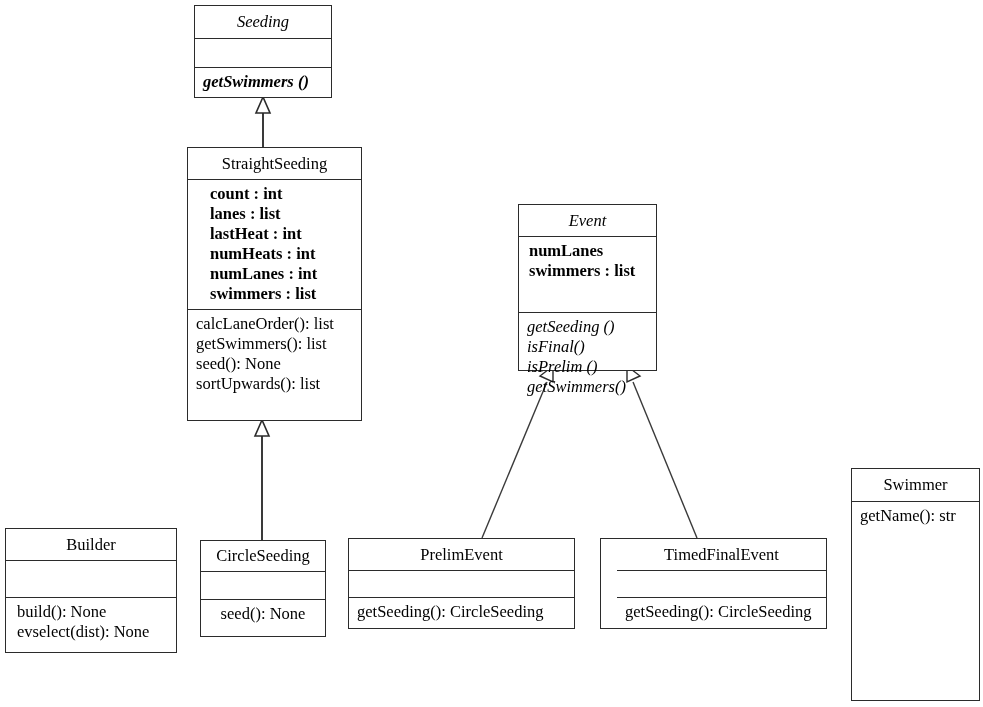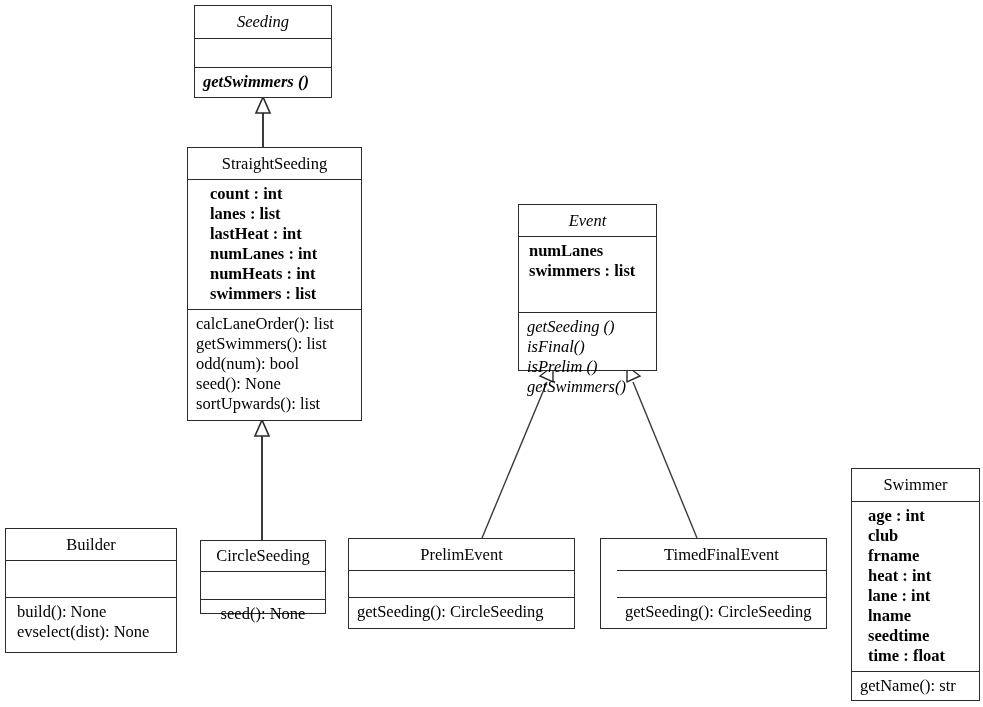--- a/index.html
+++ b/index.html
@@ -125,28 +125,27 @@
   </div>
 
   <div class="uml-class" style="left:175px; top:147px; width:175px; height:274px;margin-left:12px;">
     <div class="uml-compartment cmp-name" style="height:31px;">
       <span class="uml-row">StraightSeeding</span>
     </div>
     <div class="uml-compartment cmp-attrs" style="height:130px;">
       <div class="uml-row">count : int</div>
       <div class="uml-row">lanes : list</div>
       <div class="uml-row">lastHeat : int</div>
+      <div class="uml-row">numHeats : int</div>
       <div class="uml-row">numLanes : int</div>
-      <div class="uml-row">numHeats : int</div>
       <div class="uml-row">swimmers : list</div>
     </div>
     <div class="uml-compartment cmp-ops" style="height:111px;">
       <div class="uml-row">calcLaneOrder(): list</div>
       <div class="uml-row">getSwimmers(): list</div>
-      <div class="uml-row">odd(num): bool</div>
       <div class="uml-row">seed(): None</div>
       <div class="uml-row">sortUpwards(): list</div>
     </div>
   </div>
 
   <div class="uml-class" style="left:518px; top:204px; width:139px; height:167px;">
     <div class="uml-compartment cmp-name" style="height:31px;">
       <span class="uml-row italic">Event</span>
     </div>
     <div class="uml-compartment cmp-attrs" style="height:52px; padding-left:10px;">
@@ -158,47 +157,37 @@
       <div class="uml-row italic">isFinal()</div>
       <div class="uml-row italic">isPrelim ()</div>
       <div class="uml-row italic">getSwimmers()</div>
     </div>
   </div>
 
   <div class="uml-class" style="left:851px; top:468px; width:129px; height:233px;">
     <div class="uml-compartment cmp-name" style="height:32px;">
       <span class="uml-row">Swimmer</span>
     </div>
-    <div class="uml-compartment cmp-attrs" style="height:170px; padding-left:16px;">
-      <div class="uml-row">age : int</div>
-      <div class="uml-row">club</div>
-      <div class="uml-row">frname</div>
-      <div class="uml-row">heat : int</div>
-      <div class="uml-row">lane : int</div>
-      <div class="uml-row">lname</div>
-      <div class="uml-row">seedtime</div>
-      <div class="uml-row">time : float</div>
-    </div>
     <div class="uml-compartment cmp-ops" style="height:31px;">
       <div class="uml-row">getName(): str</div>
     </div>
   </div>
 
   <div class="uml-class" style="left:5px; top:528px; width:172px; height:125px;">
     <div class="uml-compartment cmp-name" style="height:31px;">
       <span class="uml-row">Builder</span>
     </div>
     <div class="uml-compartment cmp-attrs empty" style="height:37px;"></div>
     <div class="uml-compartment cmp-ops" style="height:55px; padding-left:11px;font-family:Liberation Serif, serif;">
       <div class="uml-row">build(): None</div>
       <div class="uml-row">evselect(dist): None</div>
     </div>
   </div>
 
-  <div class="uml-class" style="left:200px; top:540px; width:126px; height:74px;">
+  <div class="uml-class" style="left:200px; top:540px; width:126px; height:97px;">
     <div class="uml-compartment cmp-name" style="height:30px;">
       <span class="uml-row">CircleSeeding</span>
     </div>
     <div class="uml-compartment cmp-attrs empty" style="height:28px;"></div>
     <div class="uml-compartment cmp-ops" style="height:30px; padding:4px 0 0 0;">
       <div class="uml-row center">seed(): None</div>
     </div>
   </div>
 
   <div class="uml-class" style="left:348px; top:538px; width:227px; height:91px;">

